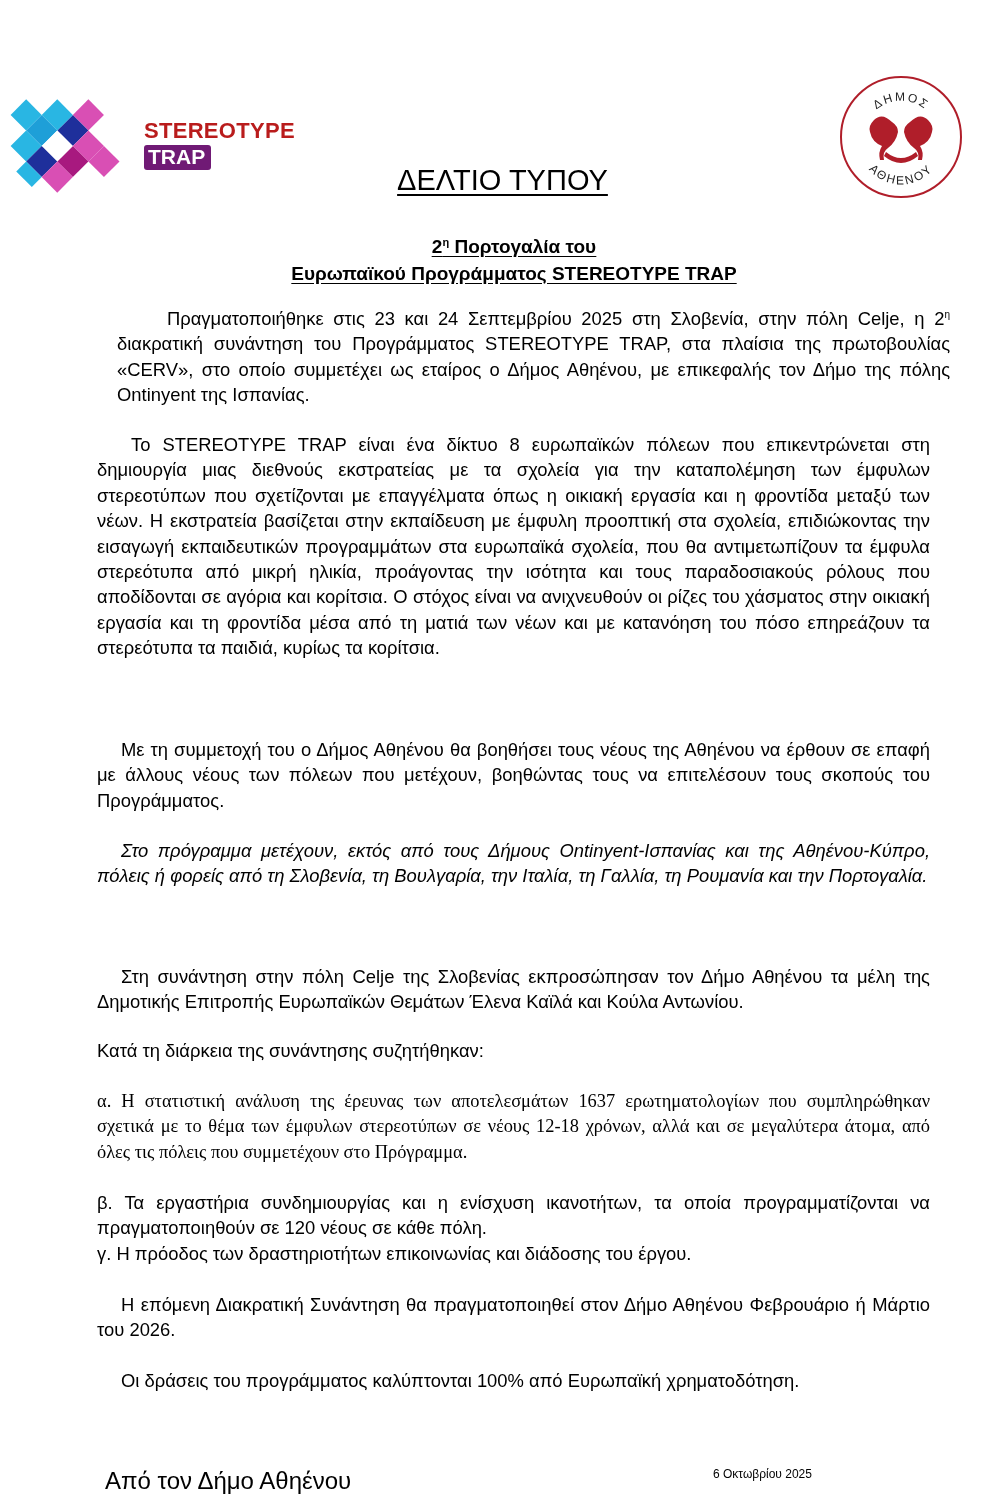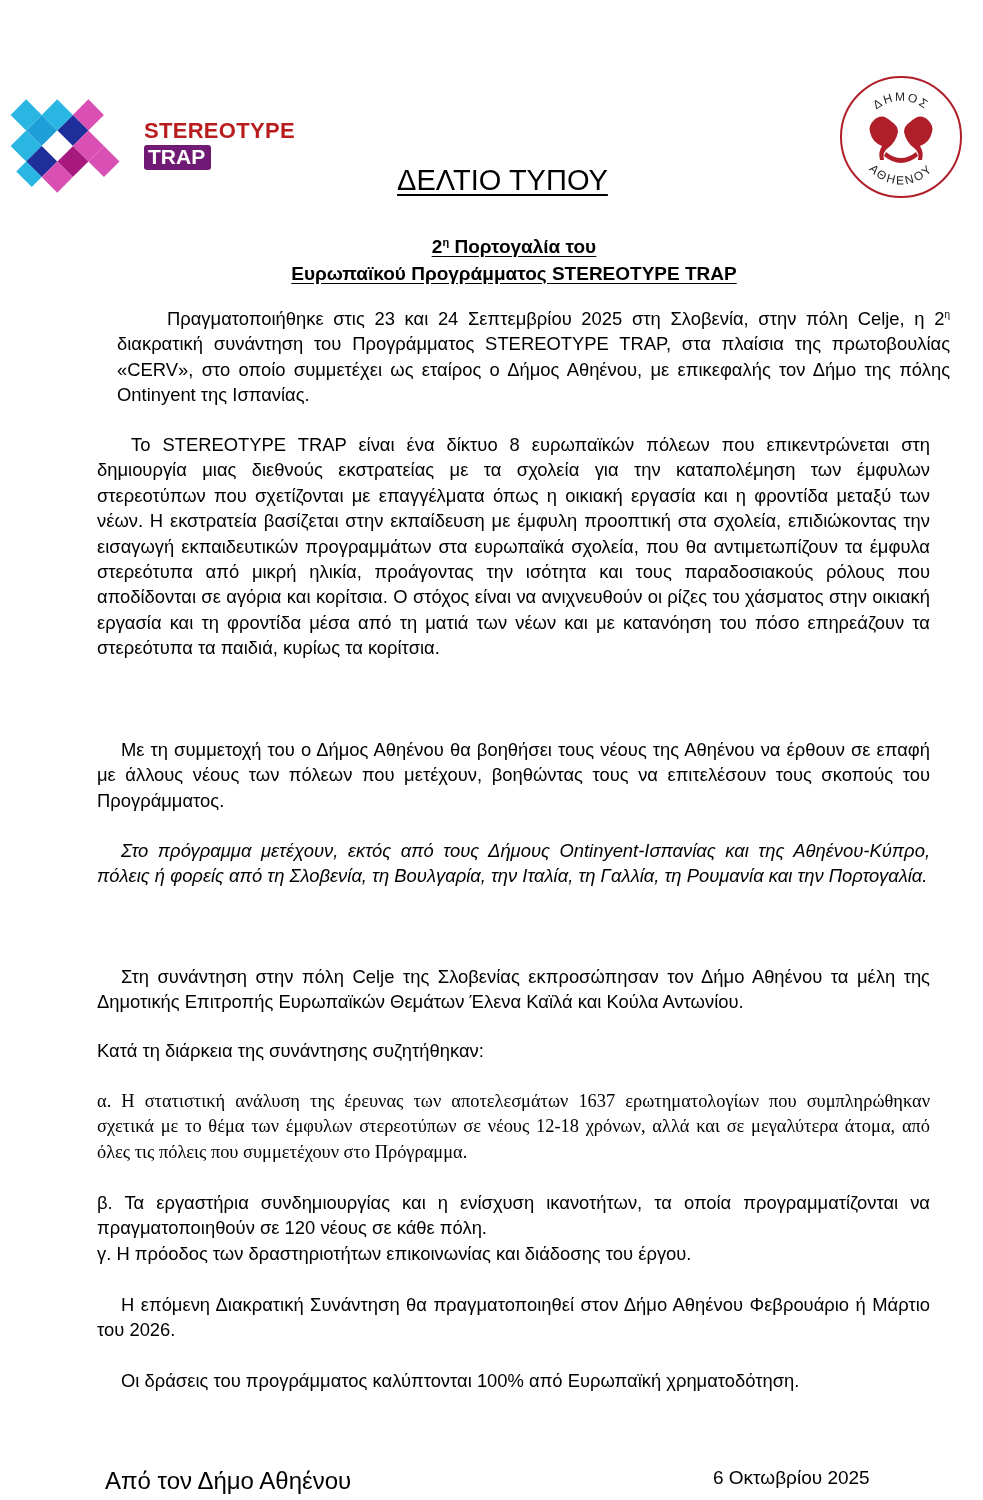--- a/index.html
+++ b/index.html
@@ -20,21 +20,21 @@
               font-size: 19px; font-weight: 700; line-height: 27px; }
   .subtitle span { text-decoration: underline; text-underline-offset: 3px; }
   .subtitle sup { font-size: 11px; vertical-align: 7px; }
   .para { position: absolute; left: 97px; width: 833px; font-size: 18.4px; line-height: 25.4px;
           text-align: justify; margin: 0; }
   .para sup { font-size: 10px; vertical-align: 7px; line-height: 0; }
   .indent { display: inline-block; width: 50px; }
   .indent-s { display: inline-block; width: 34px; }
   .indent-m { display: inline-block; width: 24px; }
   .footer-left { position: absolute; left: 105px; top: 1467px; font-size: 24px; }
-  .footer-right { position: absolute; left: 713px; top: 1467px; font-size: 19px; }
+  .footer-right { position: absolute; left: 713px; top: 1467px; font-size: 12px; }
 </style>
 </head>
 <body>
 
 <div class="logo-left">
   <svg width="130" height="100" viewBox="0 0 130 100">
     <g transform="rotate(45 62 50)">
       <rect x="42" y="4" width="22" height="22" fill="#d94fb4"></rect>
       <rect x="42" y="26" width="22" height="22" fill="#1e2f9b"></rect>
       <rect x="64" y="26" width="22" height="22" fill="#d94fb4"></rect>

